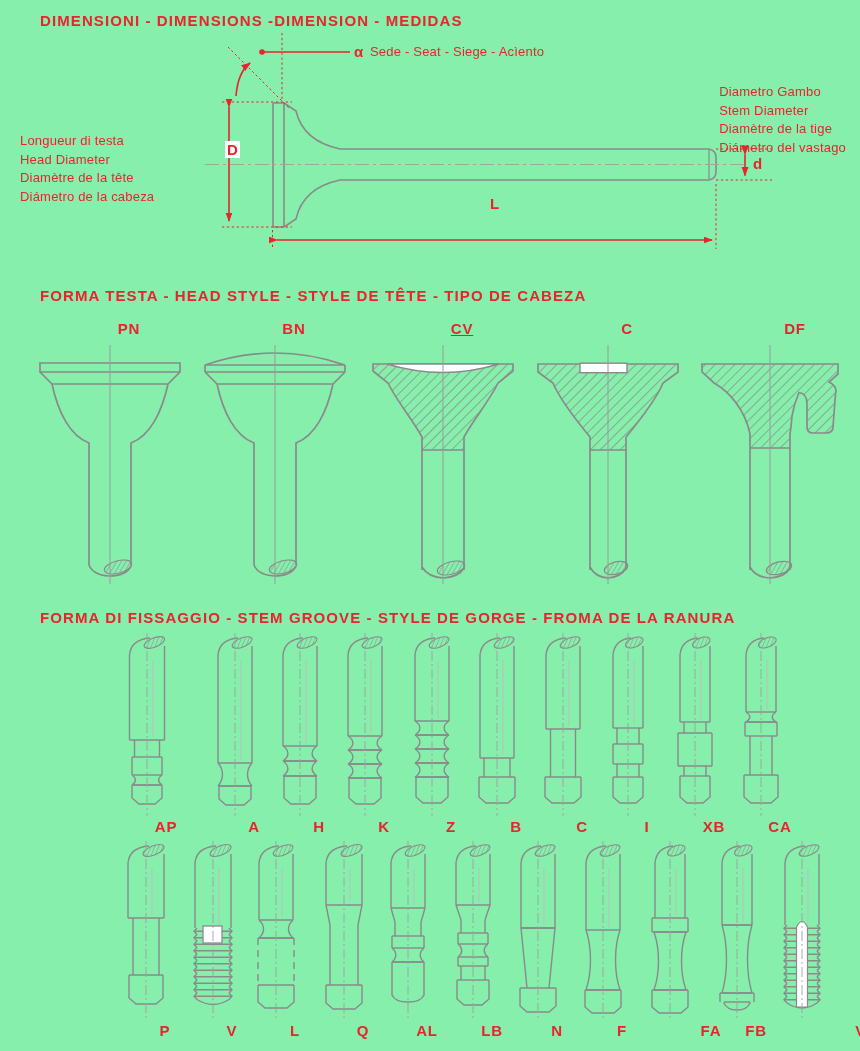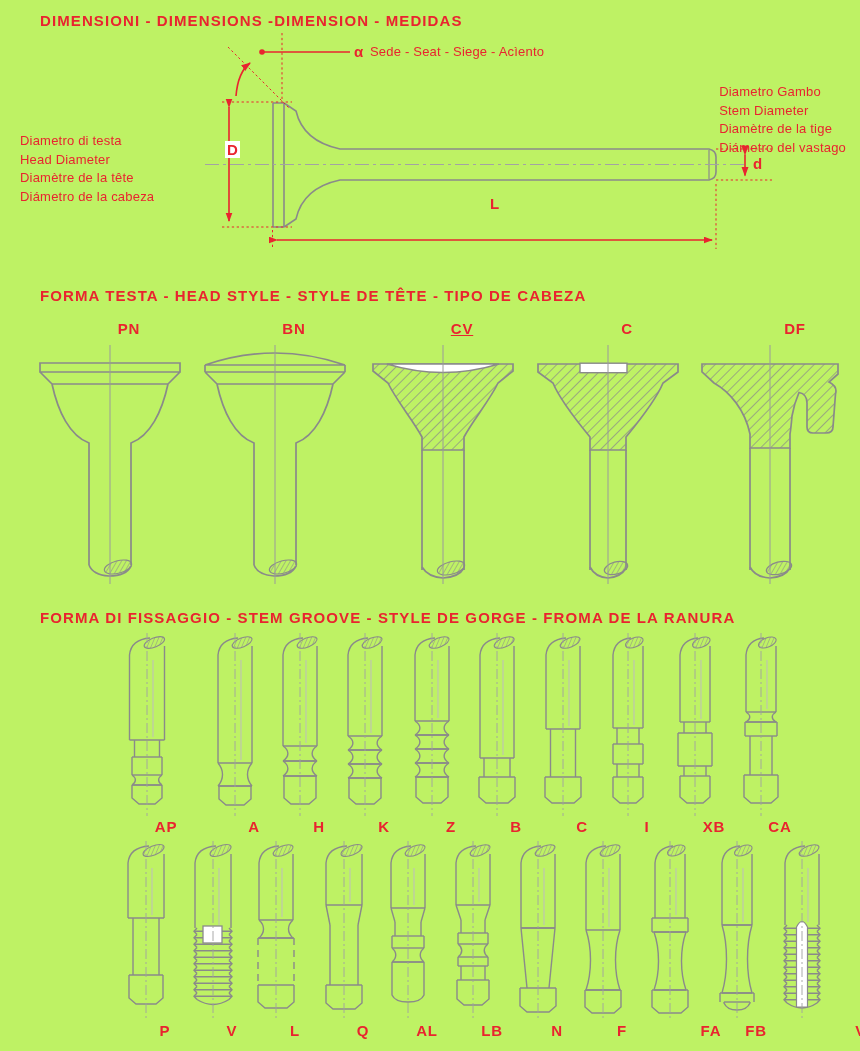--- a/index.html
+++ b/index.html
@@ -1,16 +1,16 @@
 <!DOCTYPE html>
 <html><head>
 <meta charset="utf-8">
 <style>
   html,body{margin:0;padding:0;background:#fff;}
-  #page{position:relative;width:860px;height:1051px;background:#bef264;overflow:hidden;
+  #page{position:relative;width:860px;height:1051px;background:#86efac;overflow:hidden;
         font-family:"Liberation Sans","DejaVu Sans",sans-serif;}
   .sec-title{position:absolute;font-size:15px;font-weight:bold;letter-spacing:1.1px;color:#E9242F;white-space:nowrap;}
   .ann{position:absolute;font-size:13px;letter-spacing:.2px;color:#E9242F;white-space:nowrap;}
   .ann-block{position:absolute;font-size:13px;letter-spacing:.2px;color:#E9242F;line-height:18.5px;}
   .dimletter{position:absolute;font-size:15px;font-weight:bold;color:#E9242F;background:#fff;padding:0 2px;}
   .typelabel{position:absolute;transform:translateX(-50%);font-size:15px;font-weight:bold;letter-spacing:.8px;color:#E9242F;white-space:nowrap;padding-left:38px;}
   svg{position:absolute;left:0;overflow:visible;}
 </style>
 </head>
 <body>
@@ -57,21 +57,21 @@
   <div class="dimletter" style="left:352px;top:43px;background:none;">α</div>
   <div class="ann" style="left:370px;top:44px;">Sede - Seat - Siege - Acìento</div>
 
   <div class="ann-block" style="right:14px;top:83px;">
       <div>Diametro Gambo</div>
       <div>Stem Diameter</div>
       <div>Diamètre de la tige</div>
       <div>Diámetro del vastago</div>
     </div>
   <div class="ann-block" style="left:20px;top:132px;width:202px;">
-      <div>Diametro di testa</div>
+      <div>Longueur di testa</div>
       <div>Head Diameter</div>
       <div>Diamètre de la tête</div>
       <div>Diámetro de la cabeza</div>
     </div>
 
   <div class="dimletter" style="left:225px;top:141px;">D</div>
   <div class="dimletter" style="left:751px;top:155px;background:none;">d</div>
   <div class="dimletter" style="left:488px;top:195px;background:none;">L</div>
 
   <div class="sec-title" style="left:40px;top:287px;">FORMA TESTA - HEAD STYLE - STYLE DE TÊTE - TIPO DE CABEZA</div>

